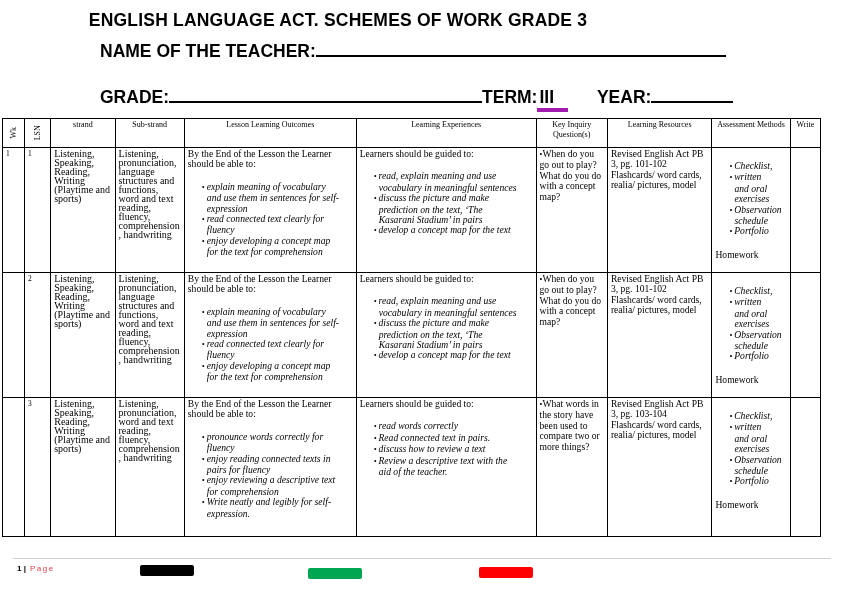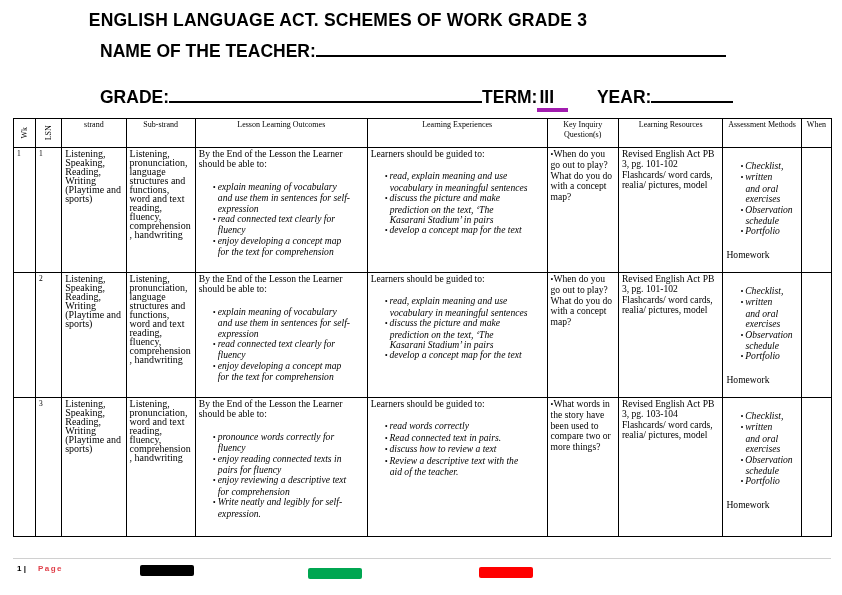--- a/index.html
+++ b/index.html
@@ -3,38 +3,38 @@
 <meta charset="utf-8">
 <style>
   html, body { margin: 0; padding: 0; background: #ffffff; }
   body { width: 842px; height: 595px; position: relative; overflow: hidden; font-family: "DejaVu Serif", serif; color: #000; }
   .title { position: absolute; top: 10px; left: 0; width: 676px; text-align: center; font-family: "Liberation Sans", sans-serif; font-weight: bold; font-size: 17.5px; letter-spacing: 0.2px; }
   .field-line { position: absolute; font-family: "Liberation Sans", sans-serif; font-weight: bold; font-size: 17.5px; white-space: nowrap; }
   .teacher { top: 40px; left: 100px; }
   .school { top: 86px; left: 100px; }
   .blank { display: inline-block; border-bottom: 2px solid #000; vertical-align: baseline; height: 15px; }
   .term-val { display: inline-block; border-bottom: 4px solid #a21caf; padding: 0 14px 0 2px; }
-  table.scheme { position: absolute; top: 118px; left: 13px; width: 819px; border-collapse: collapse; table-layout: fixed; }
+  table.scheme { position: absolute; top: 118px; left: 2px; width: 819px; border-collapse: collapse; table-layout: fixed; }
   table.scheme th, table.scheme td { border: 1px solid #000; vertical-align: top; padding: 1px 3px; }
   table.scheme th { font-family: "Liberation Serif", serif; font-weight: normal; font-size: 8px; text-align: center; height: 26px; line-height: 1.2; }
   th.rot span { display: inline-block; transform: rotate(-90deg); margin-top: 8px; white-space: nowrap; }
   td { font-family: "Liberation Serif", serif; }
   td.small { font-size: 10px; line-height: 9px; }
   td.num { font-size: 7.5px; padding-top: 4px; }
   td.main { font-size: 9.6px; line-height: 10.4px; padding-top: 3px; }
   tr.r1 td { height: 122px; }
   tr.r2 td { height: 122px; }
   tr.r3 td { height: 136px; }
   ul.b { margin: 12px; padding: 0; list-style: none; font-style: italic; }
   ul.b li { padding-left: 7px; text-indent: -5px; }
   ul.b li::before { content: "\2022"; font-size: 8px; margin-right: 2px; }
   .kiq::before { content: "\2022 "; font-size: 8px; }
   .footer-rule { position: absolute; top: 558px; left: 13px; width: 818px; height: 1px; background: #d0d0d0; }
   .page-num { position: absolute; top: 564px; left: 17px; font-family: "Liberation Sans", sans-serif; font-size: 8px; font-weight: bold; }
-  .page-word { color: #e0404a; font-weight: bold; letter-spacing: 1.5px; margin-left: 12px; }
+  .page-word { color: #e0404a; font-weight: normal; letter-spacing: 1.5px; margin-left: 4px; }
   .bar { position: absolute; width: 54px; height: 11px; border-radius: 2px; }
 </style>
 </head>
 <body>
 
 <div class="title">ENGLISH LANGUAGE ACT. SCHEMES OF WORK GRADE 3</div>
 
 <div class="field-line teacher">
   <span>NAME OF THE TEACHER:</span><span class="blank" style="width:410px;"></span>
 </div>
@@ -61,21 +61,21 @@
     <tr>
       <th class="rot"><span>Wk</span></th>
       <th class="rot"><span>LSN</span></th>
       <th>strand</th>
       <th>Sub-strand</th>
       <th>Lesson Learning Outcomes</th>
       <th>Learning Experiences</th>
       <th>Key Inquiry Question(s)</th>
       <th>Learning Resources</th>
       <th>Assessment Methods</th>
-      <th>When</th>
+      <th>Write</th>
     </tr>
   </thead>
   <tbody>
 
     <tr class="r1">
       <td class="num">1</td>
       <td class="num">1</td>
       <td class="small">Listening, Speaking, Reading, Writing (Playtime and sports)</td>
       <td class="small">Listening, pronunciation, language structures and functions, word and text reading, fluency, comprehension , handwriting</td>
       <td class="main">

